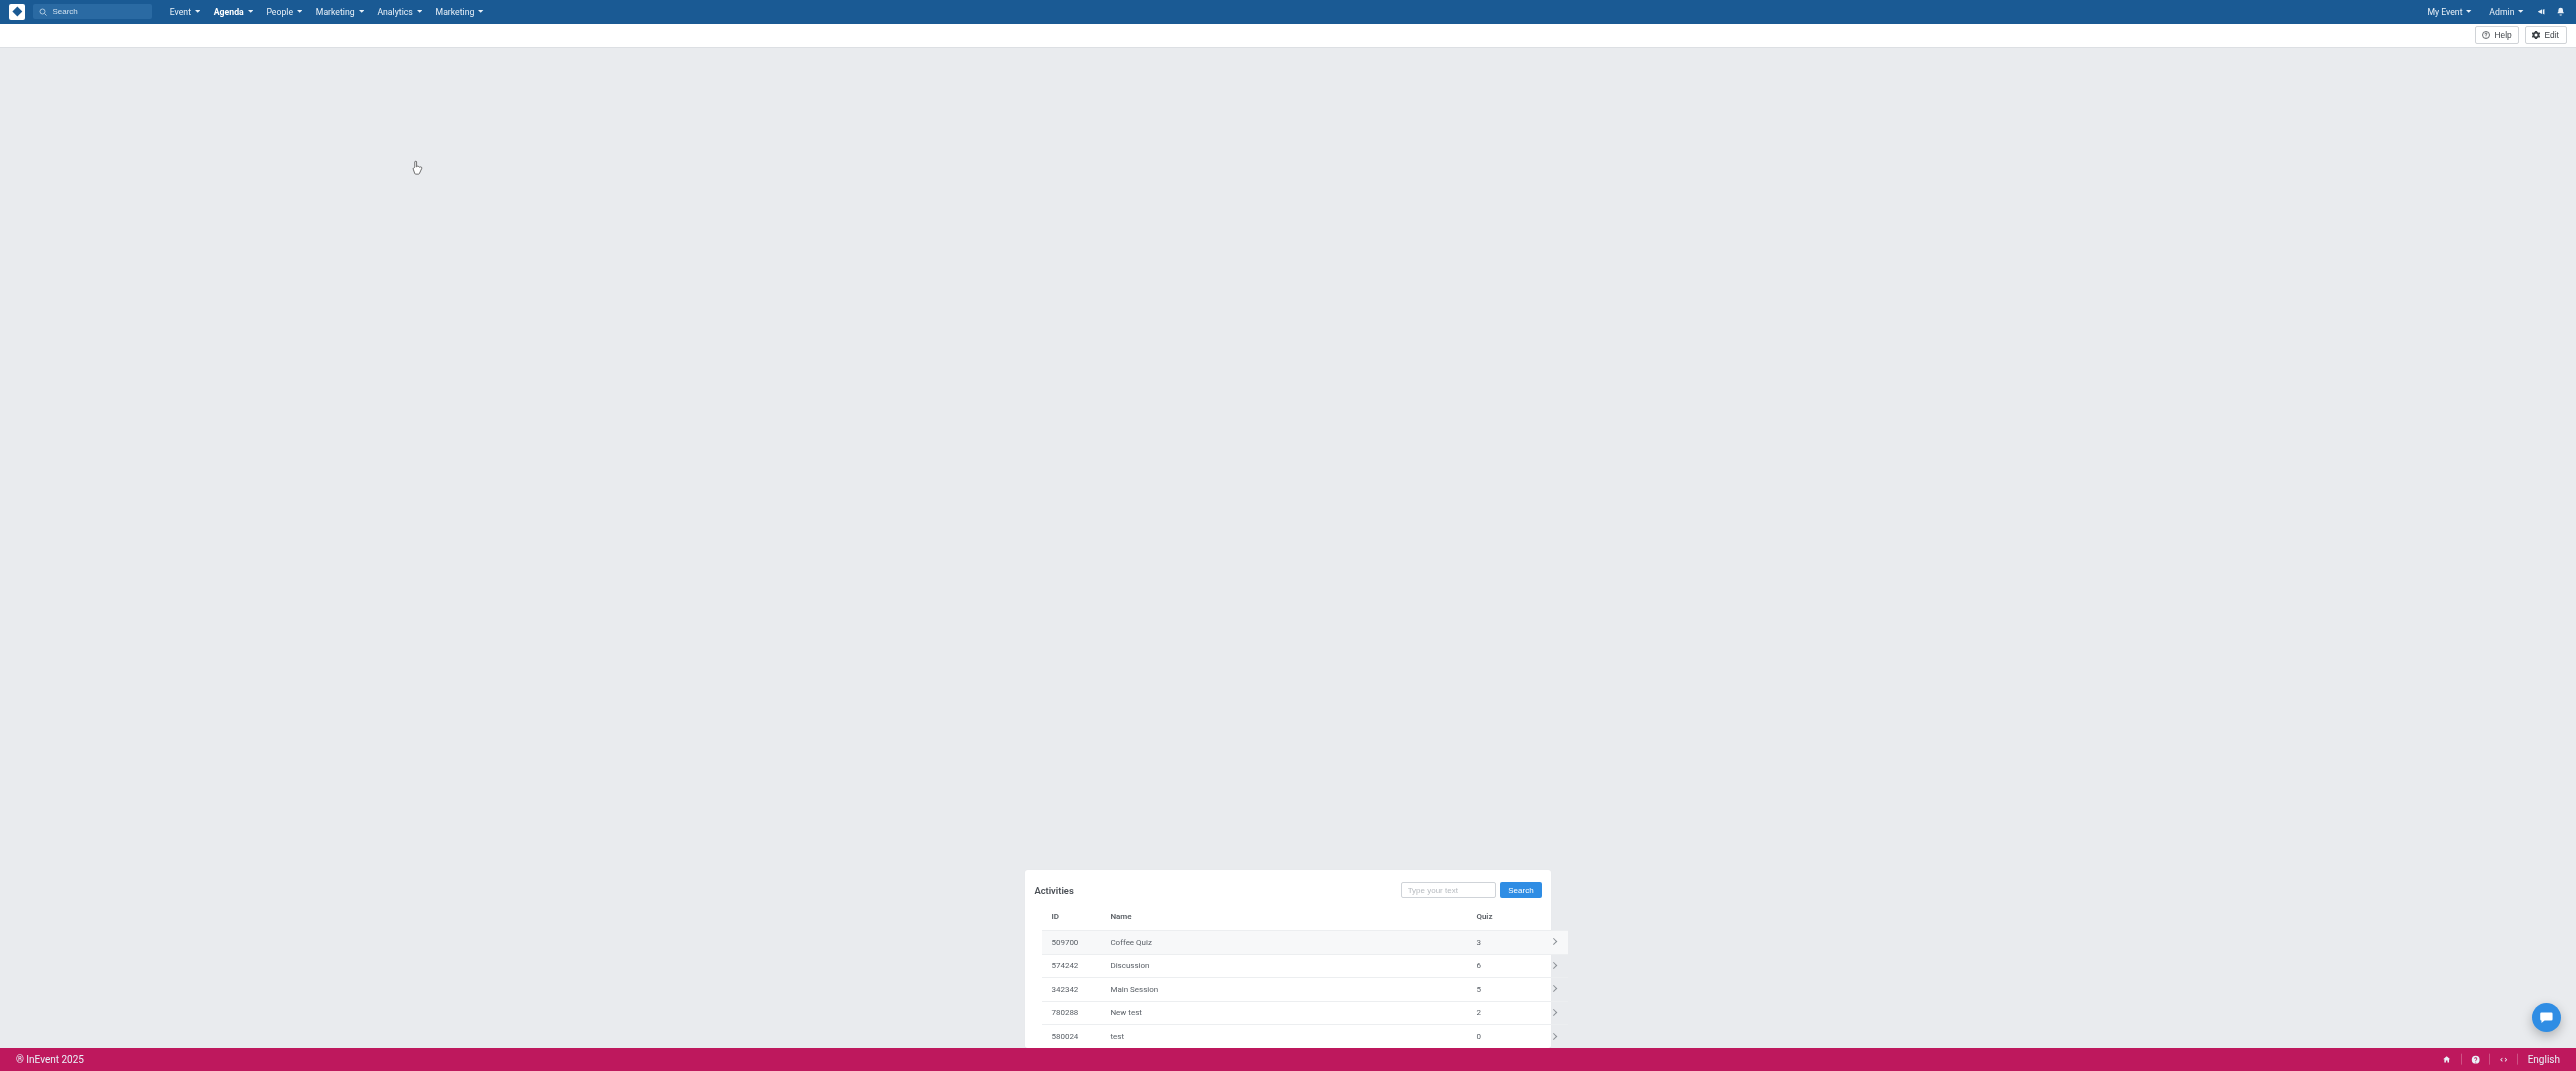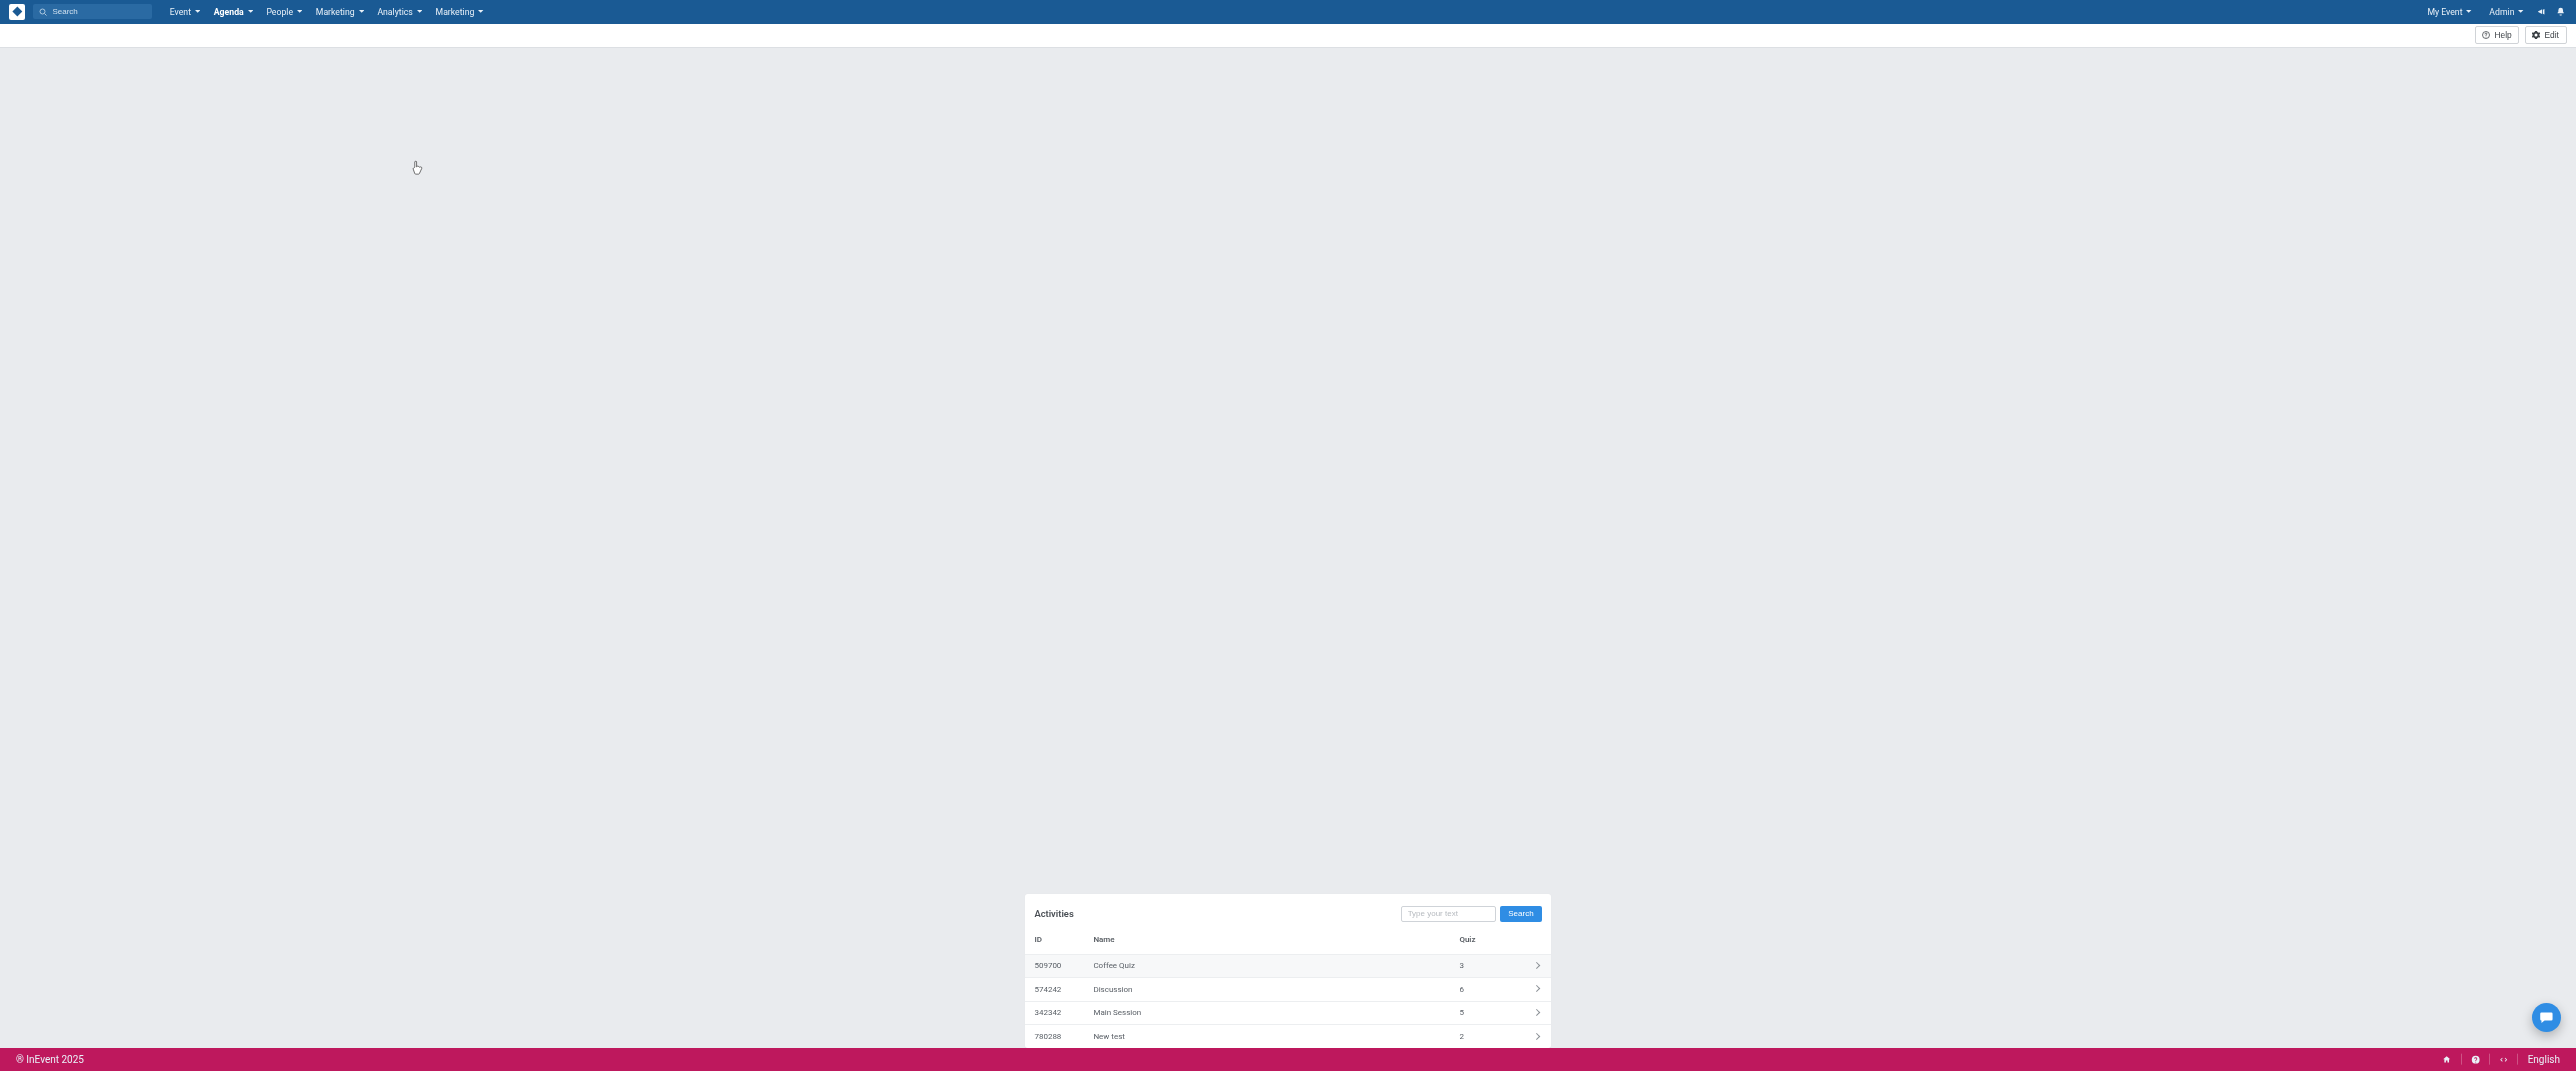--- a/index.html
+++ b/index.html
@@ -31,21 +31,21 @@
   
   .main { flex: 1; display: flex; justify-content: center; align-items: flex-end; padding: 8px 0 0 0; overflow: auto; }
   .card { background: #fff; width: 526px; border-radius: 2.7px; box-shadow: 0 0.7px 1.3px rgba(0,0,0,.04); padding-bottom: 0; }
   .card-header { display: flex; align-items: center; justify-content: space-between; padding: 12px 9.4px 5.4px 9.4px; }
   .card-title { font-size: 9.4px; font-weight: 600; color: #4a4f55; }
   .search-group { display: flex; gap: 4px; }
   .search-group input { border: 0.7px solid #cfd3d8; border-radius: 2px; height: 16px; width: 95px; padding: 0 5.4px; font-size: 8px; outline: none; color: #333; }
   .search-group input::placeholder { color: #b7bbc0; }
   .btn-primary { background: #2f8de4; color: #fff; border: none; border-radius: 2px; height: 16px; padding: 0 8px; font-size: 8px; cursor: pointer; }
 
-  table.activities { width: 100%; border-collapse: collapse; font-size: 8px; color: #595f66; }
+  table.activities { width: 100%; border-collapse: collapse; font-size: 8px; color: #595f66; margin-left: 17px; }
   table.activities thead th { text-align: left; font-weight: 600; color: #5a5f65; padding: 8px 9.4px 9.4px 9.4px; font-size: 8px; }
   table.activities thead th.col-id { width: 59px; }
   table.activities thead th.col-quiz { width: 74px; }
   table.activities thead th.col-arrow { width: 27px; }
   table.activities tbody tr { border-top: 0.7px solid #eceef0; cursor: pointer; height: 23.5px; }
   table.activities tbody tr.hovered { background: #f7f8f9; }
   table.activities tbody td { padding: 6.7px 9.4px; }
   table.activities tbody td.arrow { text-align: right; color: #8a8f95; padding-right: 12px; }
   .chev-right { width: 5.4px; height: 5.4px; border-top: 1.3px solid #8a8f95; border-right: 1.3px solid #8a8f95; transform: rotate(45deg); display: inline-block; }
 
@@ -200,20 +200,26 @@
           <td>Main Session</td>
           <td>5</td>
           <td class="arrow"><span class="chev-right"></span></td>
         </tr>
         <tr>
           <td>780288</td>
           <td>New test</td>
           <td>2</td>
           <td class="arrow"><span class="chev-right"></span></td>
         </tr>
+        <tr>
+          <td>580024</td>
+          <td>test</td>
+          <td>0</td>
+          <td class="arrow"><span class="chev-right"></span></td>
+        </tr>
       </tbody>
     </table>
   </div>
 </div>
 
 <svg class="cursor-img" viewBox="0 0 24 28">
   <path d="M9 2c.6 0 1 .4 1 1v9l1.5-1.2c.6-.5 1.5-.4 2 .2l1 1.2c.4.5 1.2.6 1.8.2l.5-.3c.7-.4 1.6-.2 2 .5l.4.7c.3.5.3 1.1 0 1.6L15 24c-.4.6-1 1-1.7 1H8.5c-.8 0-1.5-.5-1.8-1.2L4 16c-.3-.8 0-1.7.8-2.1l1.2-.6c.5-.2.8-.7.8-1.3V3c0-.6.4-1 1-1h1z" fill="#fff" stroke="#000" stroke-width="1"></path>
 </svg>
 
 <div class="chat-bubble">

